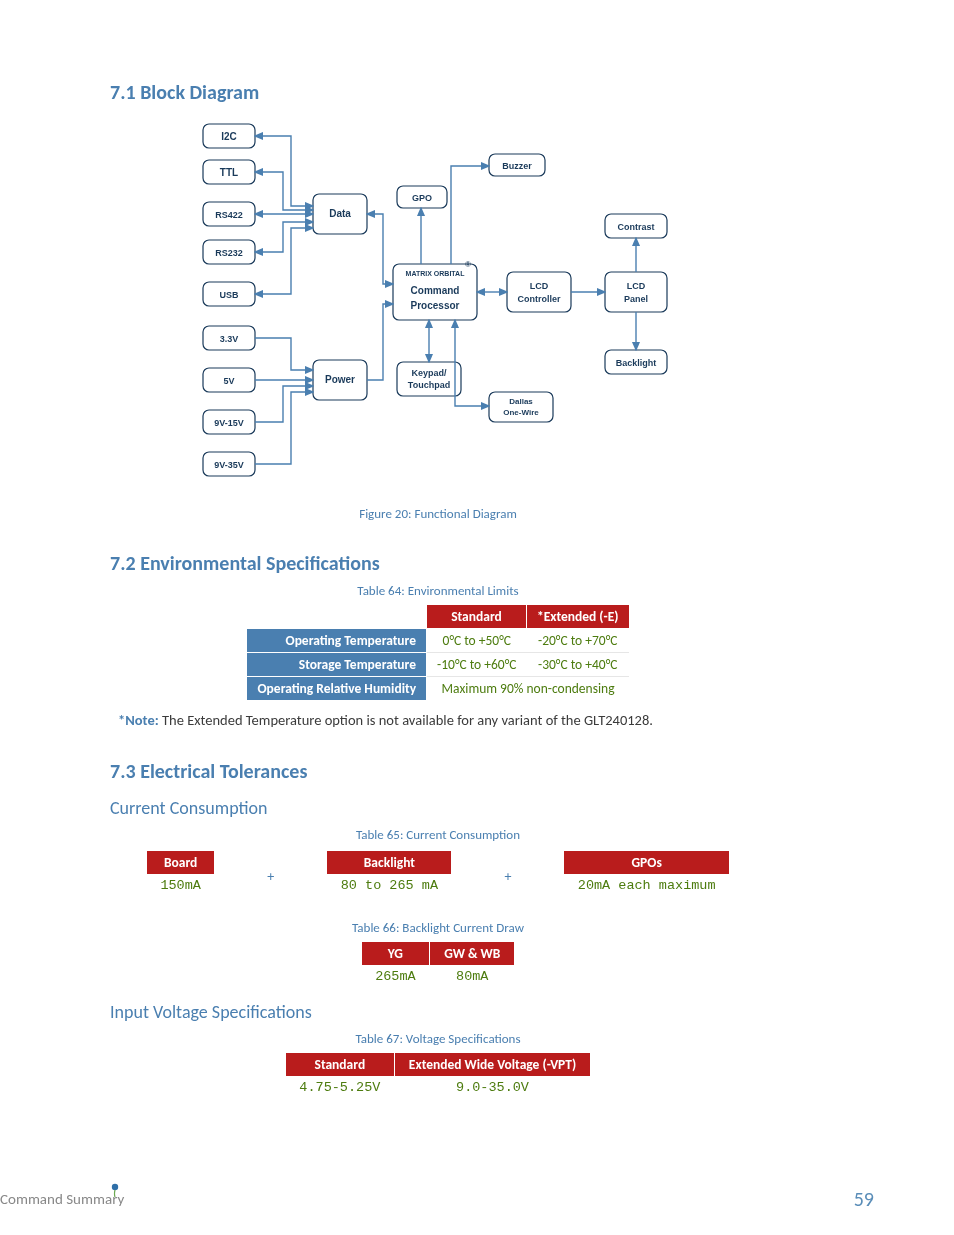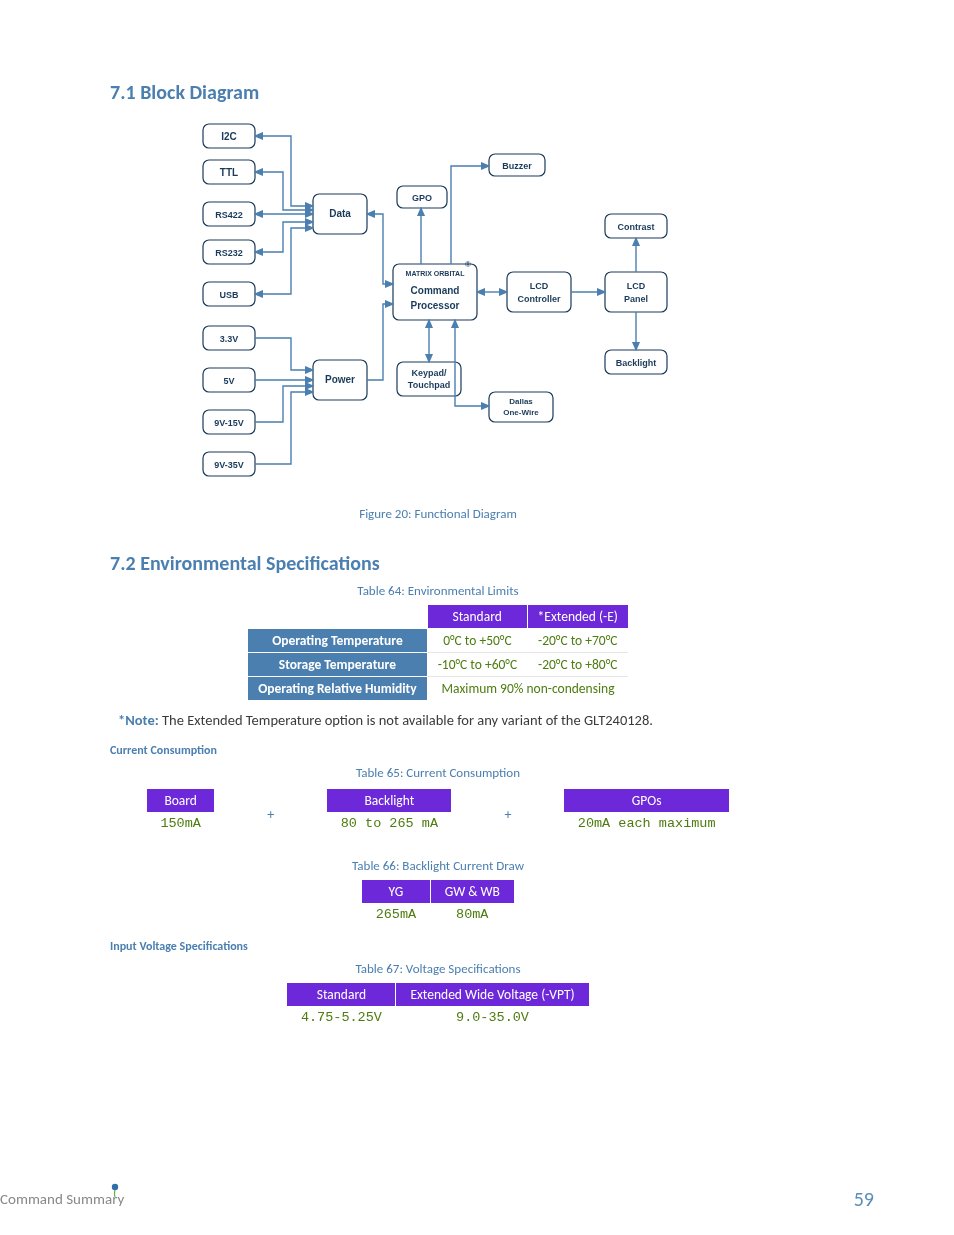--- a/index.html
+++ b/index.html
@@ -27,23 +27,22 @@
     margin: 30px 0 8px 0;
   }
   .caption {
     color: #4a7fb0;
     font-size: 13px;
     text-align: center;
     margin: 8px 0 6px 0;
   }
   .subhead {
     color: #4a7fb0;
-    font-size: 12px;
+    font-size: 18px;
     margin: 14px 0 0 0;
-    font-weight: bold;
   }
   .body-text {
     font-size: 14.5px;
     color: #3b3b3b;
     margin: 10px 0 4px 8px;
   }
   .note-star {
     color: #4a7fb0;
     font-weight: 700;
   }
@@ -79,34 +78,34 @@
     marker-end: url(#arrowhead);
     marker-start: url(#arrowheadR);
   }
   
   table {
     border-collapse: collapse;
     margin: 2px auto 6px auto;
     font-size: 13.5px;
   }
   th {
-    background: #6d28d9;
+    background: #b91c1c;
     color: #ffffff;
-    font-weight: 400;
+    font-weight: 700;
     padding: 3px 10px;
     border: 1px solid #ffffff;
   }
   td {
     padding: 3px 10px;
     text-align: center;
     color: #4d7c0f;
     background: #ffffff;
   }
   th.rowhead {
-    text-align: center;
+    text-align: right;
     background: #4a7fb0;
     color: #fff;
     font-weight: 600;
   }
   .tbl-env td { border: none; }
   .tbl-env tr td { border-top: 1px solid #e6e6e6; }
   .row-consumption {
     display: flex;
     justify-content: center;
     align-items: flex-start;
@@ -309,33 +308,34 @@
       <th>*Extended (-E)</th>
     </tr>
     <tr>
       <th class="rowhead">Operating Temperature</th>
       <td>0°C to +50°C</td>
       <td>-20°C to +70°C</td>
     </tr>
     <tr>
       <th class="rowhead">Storage Temperature</th>
       <td>-10°C to +60°C</td>
-      <td>-20°C to +80°C</td>
+      <td>-30°C to +40°C</td>
     </tr>
     <tr>
       <th class="rowhead">Operating Relative Humidity</th>
       <td colspan="2">Maximum 90% non-condensing</td>
     </tr>
   </tbody>
     </table>
 
   <p class="body-text">
     <span class="note-star">*Note:</span><span> The Extended Temperature option is not available for any variant of the GLT240128.</span>
   </p>
 
+  <div class="h2">7.3 Electrical Tolerances</div>
 
   <div class="subhead">Current Consumption</div>
   <div class="caption">Table 65: Current Consumption</div>
 
   <div class="row-consumption">
     <table class="mini-table">
       <tbody>
           <tr>
             <th>Board</th>
           </tr>

